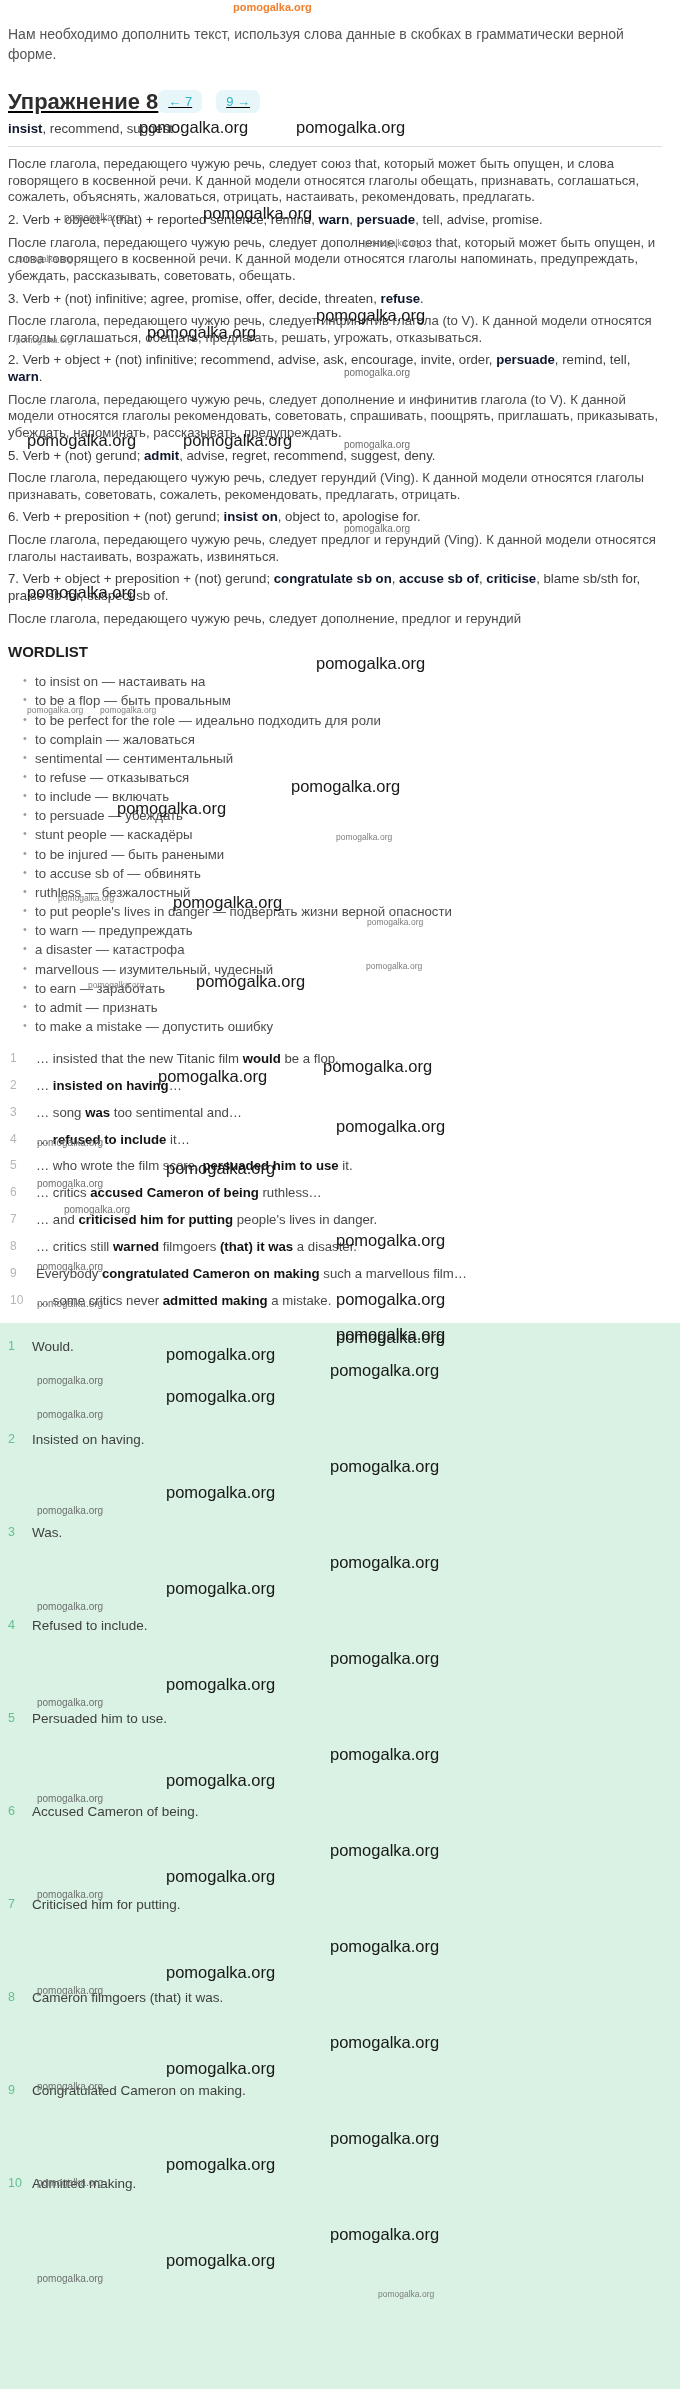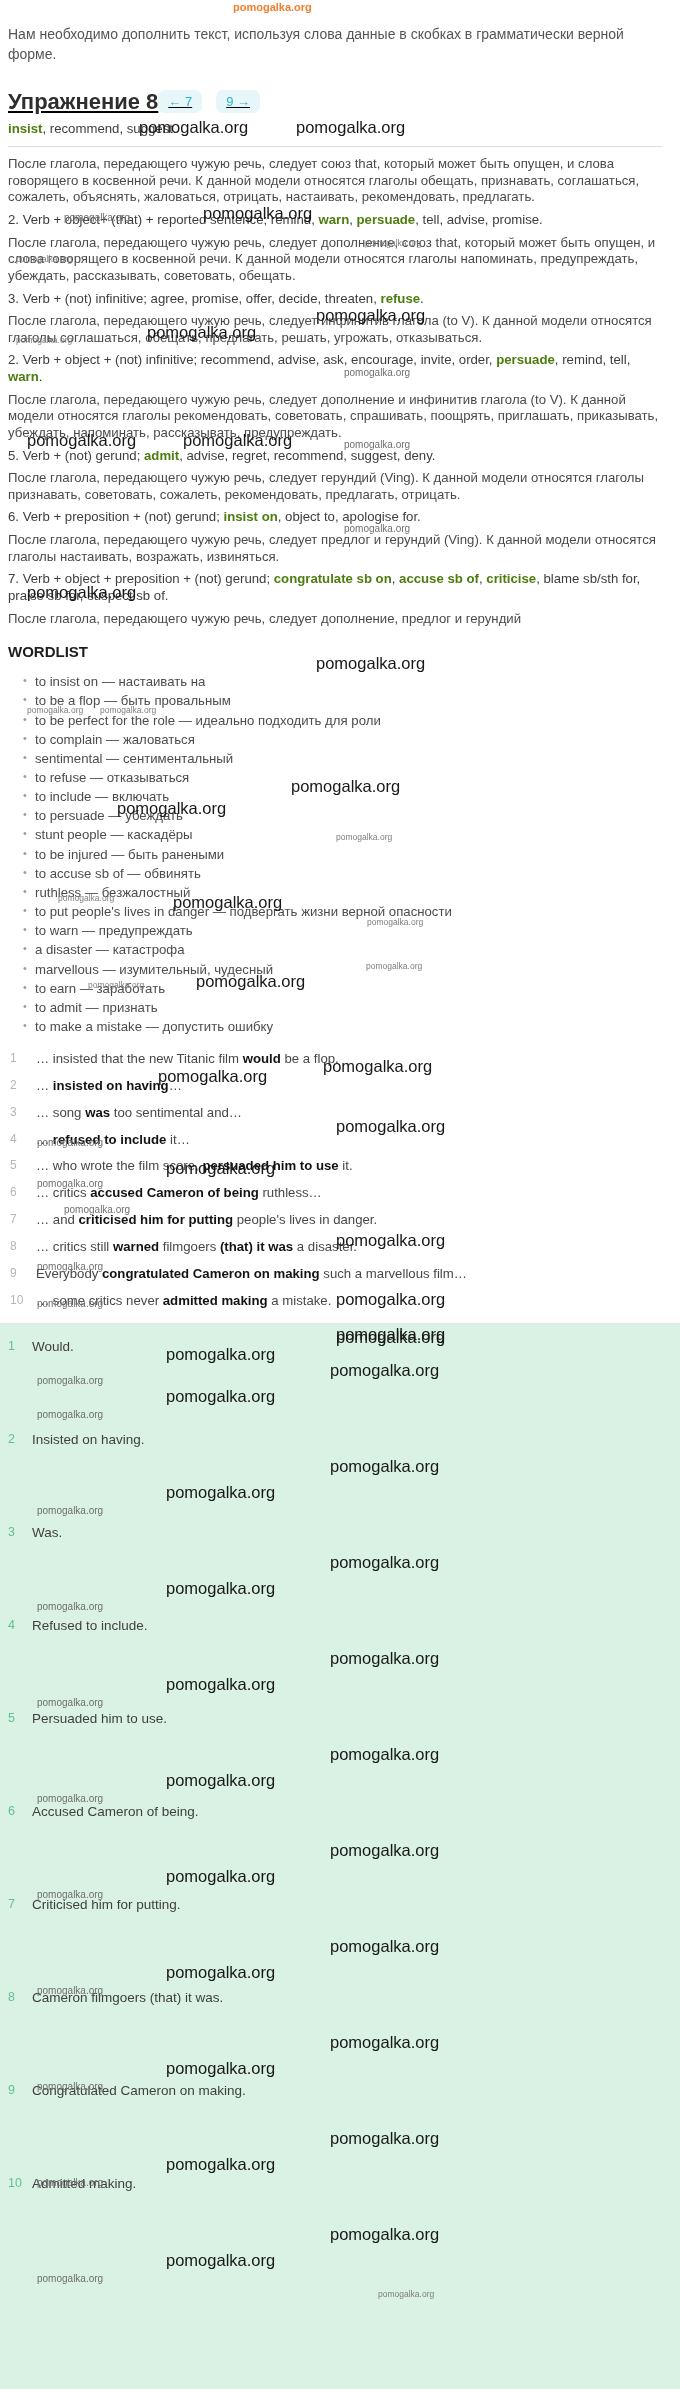--- a/index.html
+++ b/index.html
@@ -7,21 +7,21 @@
         display:flex;flex-direction:column;overflow:hidden;box-sizing:border-box;background:#fff;}
   .content{padding:2px 18px 4px 8px;}
   .intro{font-size:14px;color:#555;line-height:1.45;margin:22px 0 6px;}
   .head-row{display:flex;align-items:center;justify-content:flex-start;margin:24px 0 4px;text-decoration:underline;}
   h1{font-size:22px;color:#2e2e2e;margin:0;font-weight:700;}
   .nav{display:flex;gap:14px;align-items:center;}
   .nav-btn{background:#e7f6f9;color:#2ab4c7;font-size:13px;padding:4px 10px;border-radius:7px;
            text-decoration:none;cursor:pointer;white-space:nowrap;}
   .rules p{margin:6px 0;font-size:13.2px;line-height:1.26;}
   .rule-head{color:#3d3d3d;}
-  .rule-head b{color:#4d7c0f;}
+  .rule-head b{color:#0f172a;}
   .rule-para{color:#4a4a4a;}
   .rule-para.clipped{white-space:nowrap;overflow:hidden;}
   hr{border:none;border-top:1px solid #ddd;margin:9px 0;}
   .wordlist-title{font-size:15px;color:#1d1d1d;margin:16px 0 8px;font-weight:700;}
   .wordlist{list-style:none;margin:12px;padding:0;}
   .wordlist li{position:relative;padding:1px 0 1px 15px;font-size:13.2px;color:#4c4c4c;line-height:1.3;}
   .wordlist li::before{content:"•";position:absolute;left:3px;top:1px;color:#9b9b9b;font-size:11px;}
   .exercise{list-style:none;margin:14px 0 10px;padding:0;}
   .exercise li{display:flex;margin:0 0 9px;}
   .ex-num{flex:0 0 26px;color:#b5b5b5;font-size:12px;padding:1px 0 0 2px;}

